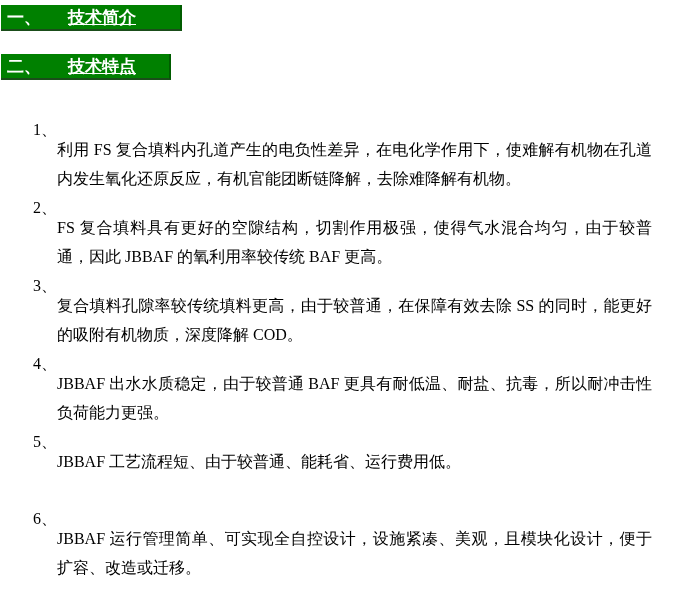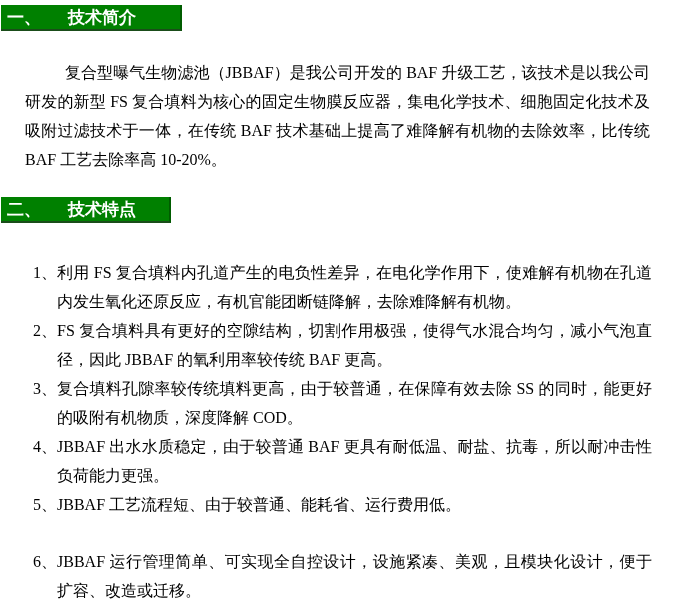--- a/index.html
+++ b/index.html
@@ -28,21 +28,21 @@
     height: 26px;
     padding: 0 8px 0 6px;
     margin-left: 1px;
     border-right: 2px solid #005c00;
     border-bottom: 2px solid #1a4d1a;
     white-space: nowrap;
   }
   .bar-1 { width: 181px; }
   .bar-2 { width: 170px; margin-top: 23px; }
   .section-number { display: inline-block; }
-  .section-title { display: inline-block; margin-left: 27px; }
+  .section-title { display: inline-block; margin-left: 27px; text-decoration: underline; }
   .intro-paragraph {
     margin: 27px 24px 0 25px;
     font-size: 16px;
     line-height: 29px;
     text-indent: 40px;
     text-align: justify;
   }
   .feature-list {
     margin: 35px 22px 0 33px;
   }
@@ -51,46 +51,46 @@
     font-size: 16px;
     line-height: 29px;
   }
   .feature-item .li-num {
     flex: 0 0 24px;
     white-space: nowrap;
   }
   .feature-item .li-text {
     flex: 1 1 auto;
     text-align: justify;
+    margin-top: 20px;
   }
   .feature-item.spaced { margin-top: 28px; }
 </style>
 </head>
 <body>
 
 <div class="page">
 
   <div class="section-bar bar-1">
     <span class="section-number">一、</span><span class="section-title">技术简介</span>
   </div>
 
-  <p class="intro-paragraph">复合型曝气生物滤池（JBBAF）是我公司开发的 BAF 升级工艺，该技术是以我公司研发的新型 FS 复合填料为核心的固定生物膜反应器，集电化学技术、细胞固定化技术及吸附过滤技术于一体，在传统 BAF 技术基础上提高了难降解有机物的去除效率，比传统 BAF 工艺去除率高 10-20%。</p>
 
   <div class="section-bar bar-2">
     <span class="section-number">二、</span><span class="section-title">技术特点</span>
   </div>
 
   <div class="feature-list">
     <div class="feature-item">
       <span class="li-num">1、</span>
       <span class="li-text">利用 FS 复合填料内孔道产生的电负性差异，在电化学作用下，使难解有机物在孔道内发生氧化还原反应，有机官能团断链降解，去除难降解有机物。</span>
     </div>
     <div class="feature-item">
       <span class="li-num">2、</span>
-      <span class="li-text">FS 复合填料具有更好的空隙结构，切割作用极强，使得气水混合均匀，减小气泡直径，因此 JBBAF 的氧利用率较传统 BAF 更高。</span>
+      <span class="li-text">FS 复合填料具有更好的空隙结构，切割作用极强，使得气水混合均匀，由于较普通，因此 JBBAF 的氧利用率较传统 BAF 更高。</span>
     </div>
     <div class="feature-item">
       <span class="li-num">3、</span>
       <span class="li-text">复合填料孔隙率较传统填料更高，由于较普通，在保障有效去除 SS 的同时，能更好的吸附有机物质，深度降解 COD。</span>
     </div>
     <div class="feature-item">
       <span class="li-num">4、</span>
       <span class="li-text">JBBAF 出水水质稳定，由于较普通 BAF 更具有耐低温、耐盐、抗毒，所以耐冲击性负荷能力更强。</span>
     </div>
     <div class="feature-item">

